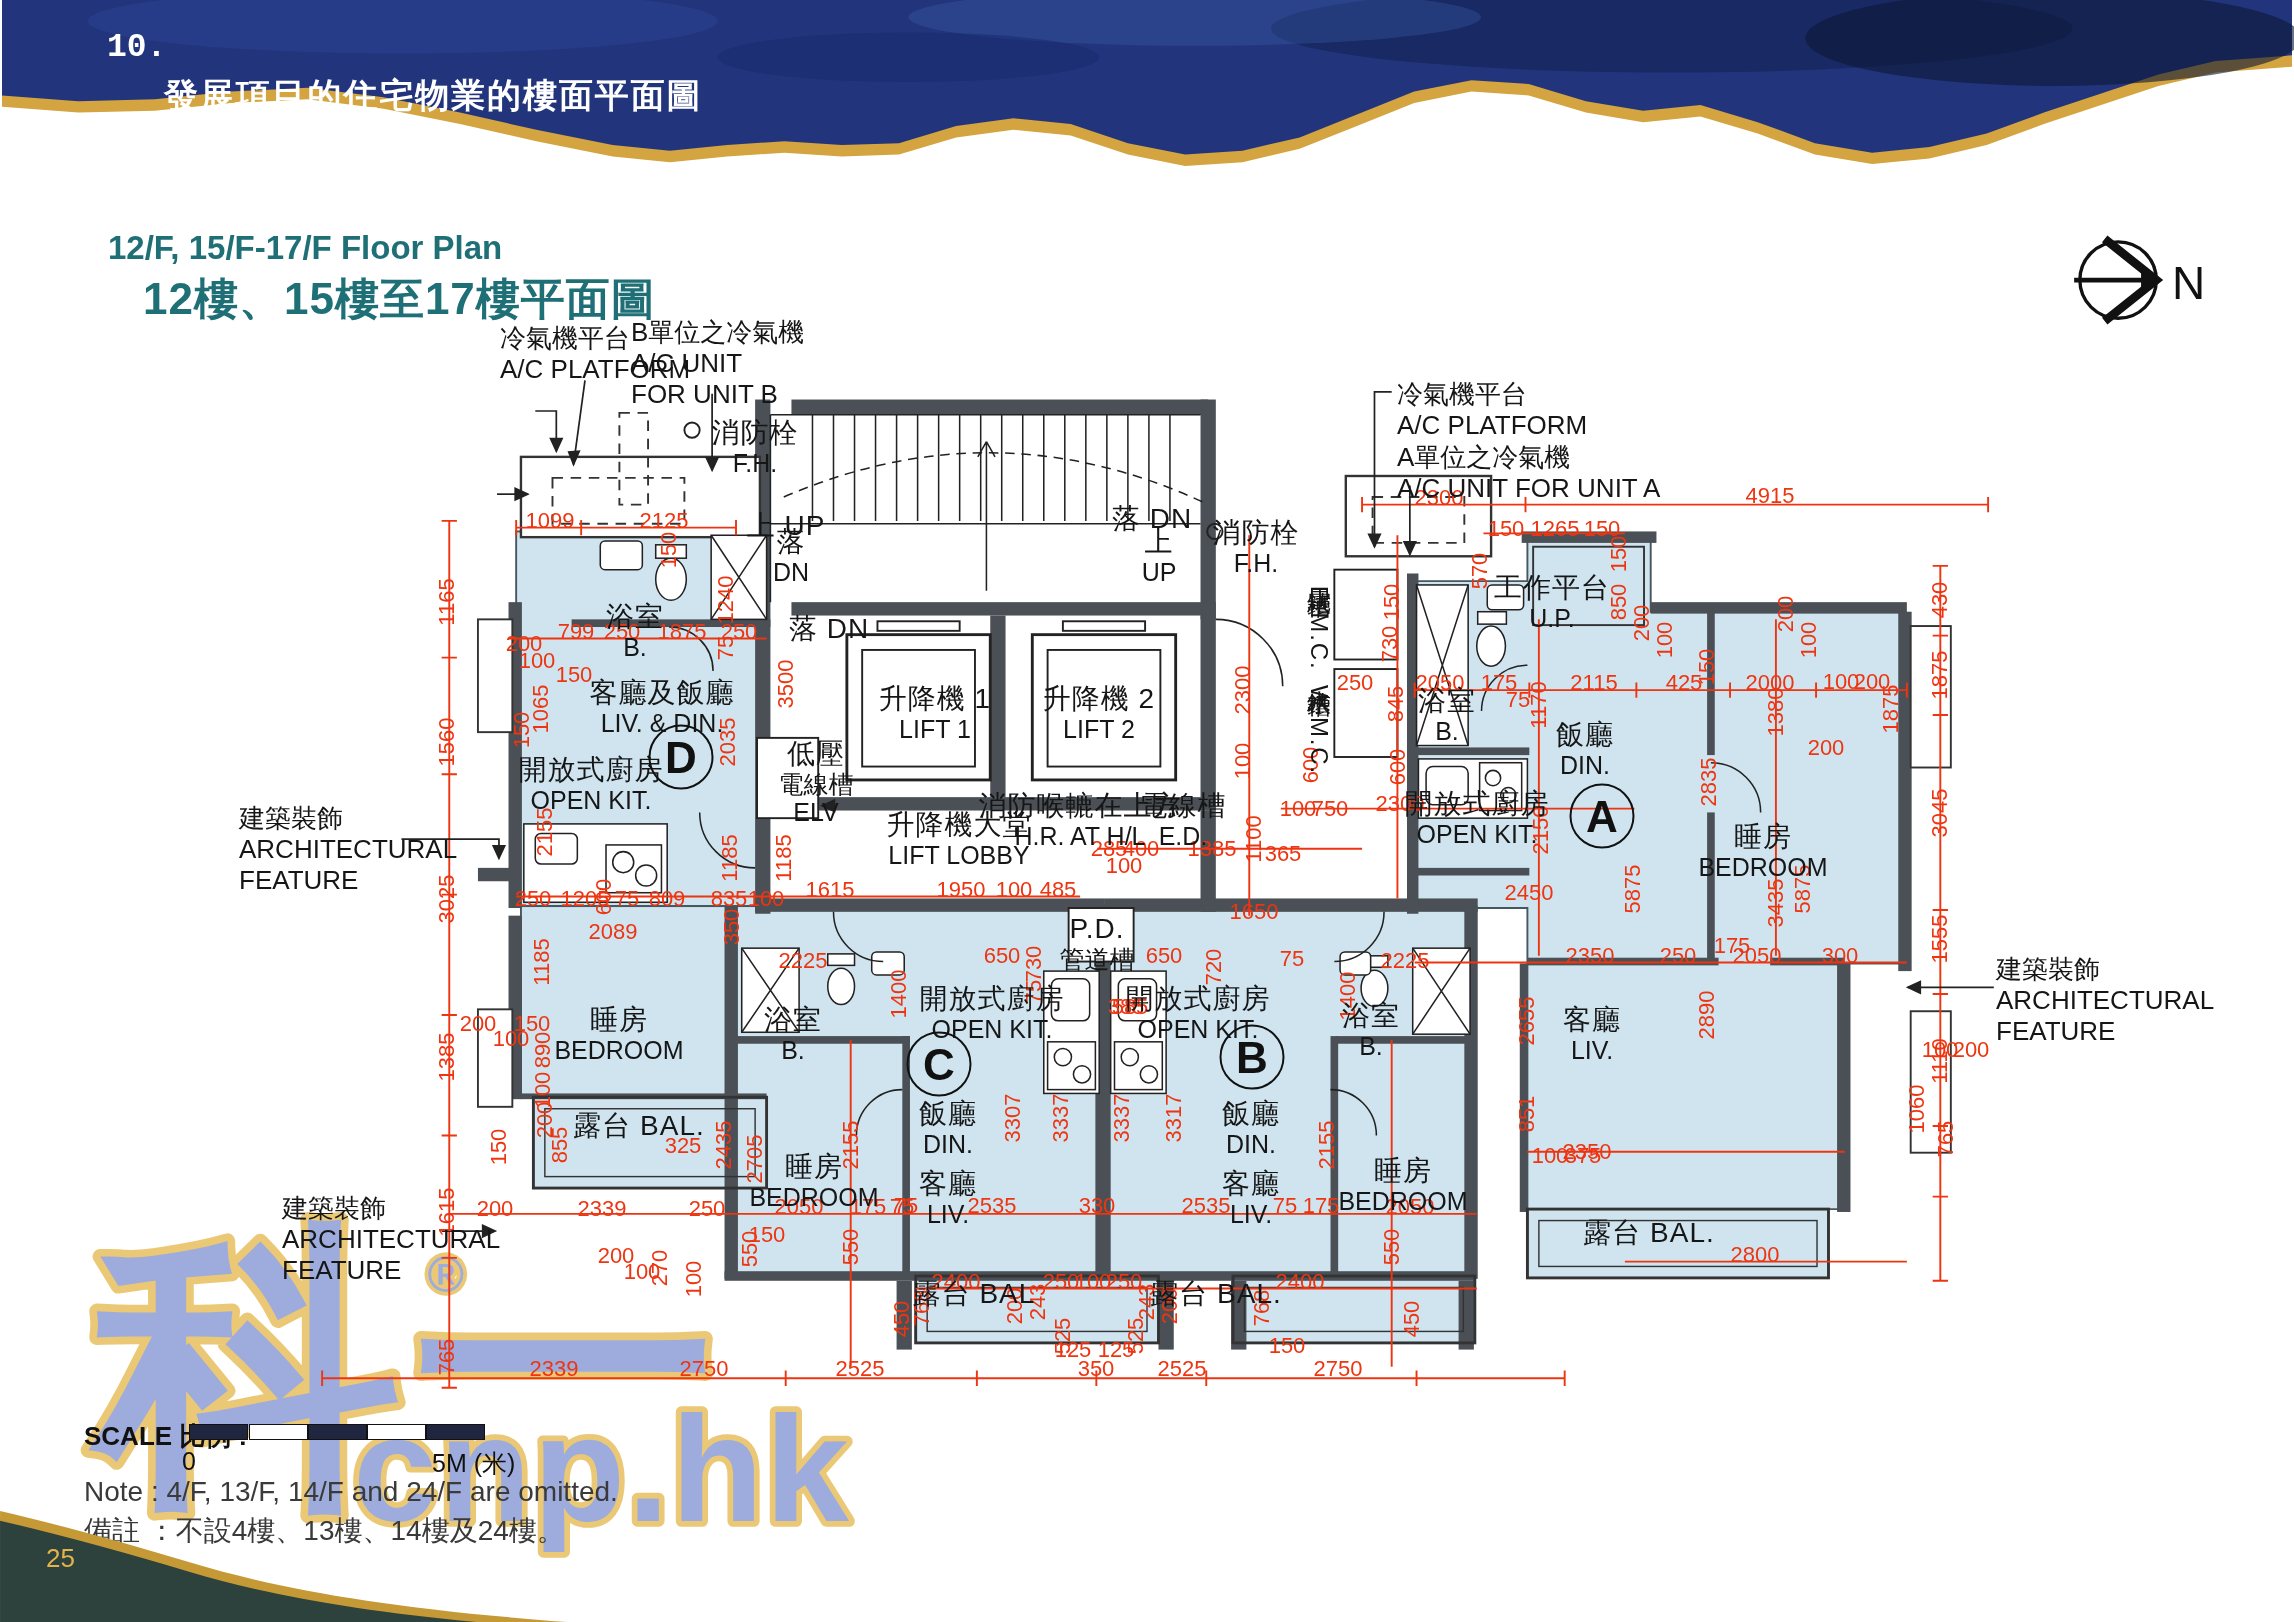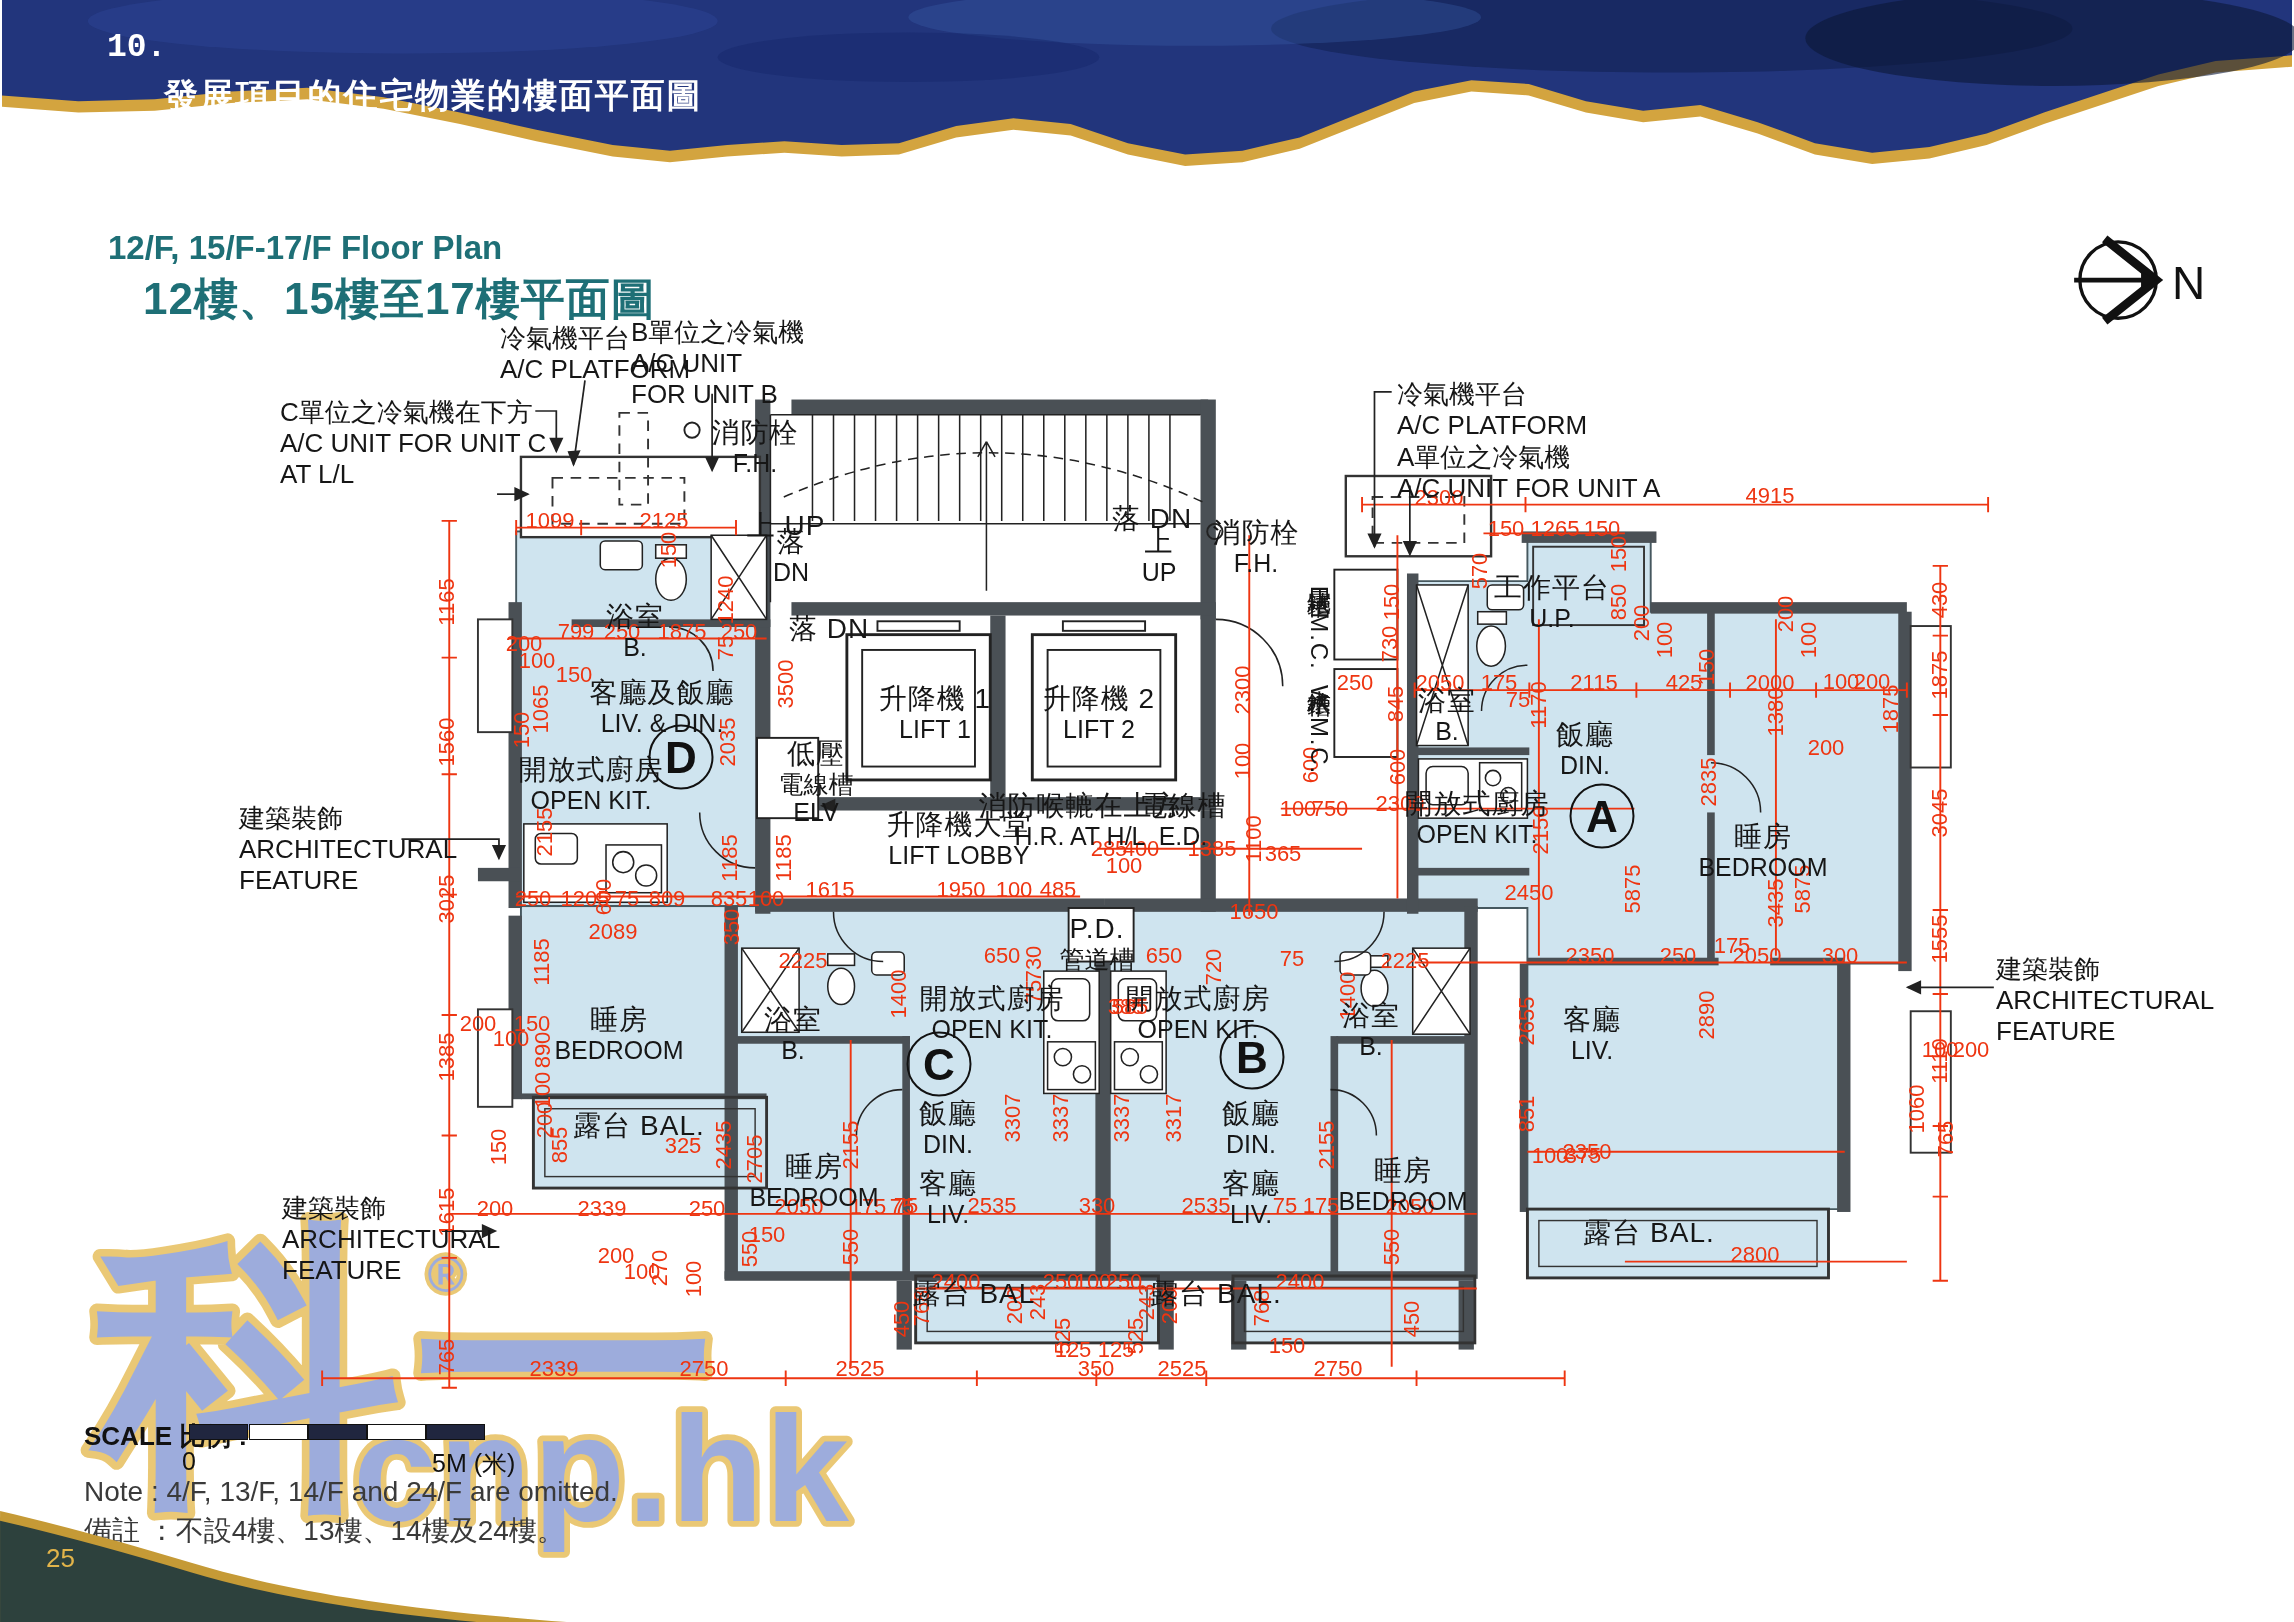--- a/index.html
+++ b/index.html
@@ -626,25 +626,20 @@
   <div class="overlay">
       <div class="item callout al" style="left: 500px; top: 323px;">
         <div>冷氣機平台</div>
         <div>A/C PLATFORM</div>
       </div>
       <div class="item callout al" style="left: 631px; top: 317px;">
         <div>B單位之冷氣機</div>
         <div>A/C UNIT</div>
         <div>FOR UNIT B</div>
       </div>
-      <div class="item callout al" style="left: 280px; top: 397px;">
-        <div>C單位之冷氣機在下方</div>
-        <div>A/C UNIT FOR UNIT C</div>
-        <div>AT L/L</div>
-      </div>
       <div class="item callout al" style="left: 1397px; top: 379px;">
         <div>冷氣機平台</div>
         <div>A/C PLATFORM</div>
       </div>
       <div class="item callout al" style="left: 1397px; top: 442px;">
         <div>A單位之冷氣機</div>
         <div>A/C UNIT FOR UNIT A</div>
       </div>
       <div class="item callout al" style="left: 239px; top: 803px;">
         <div>建築裝飾</div>

